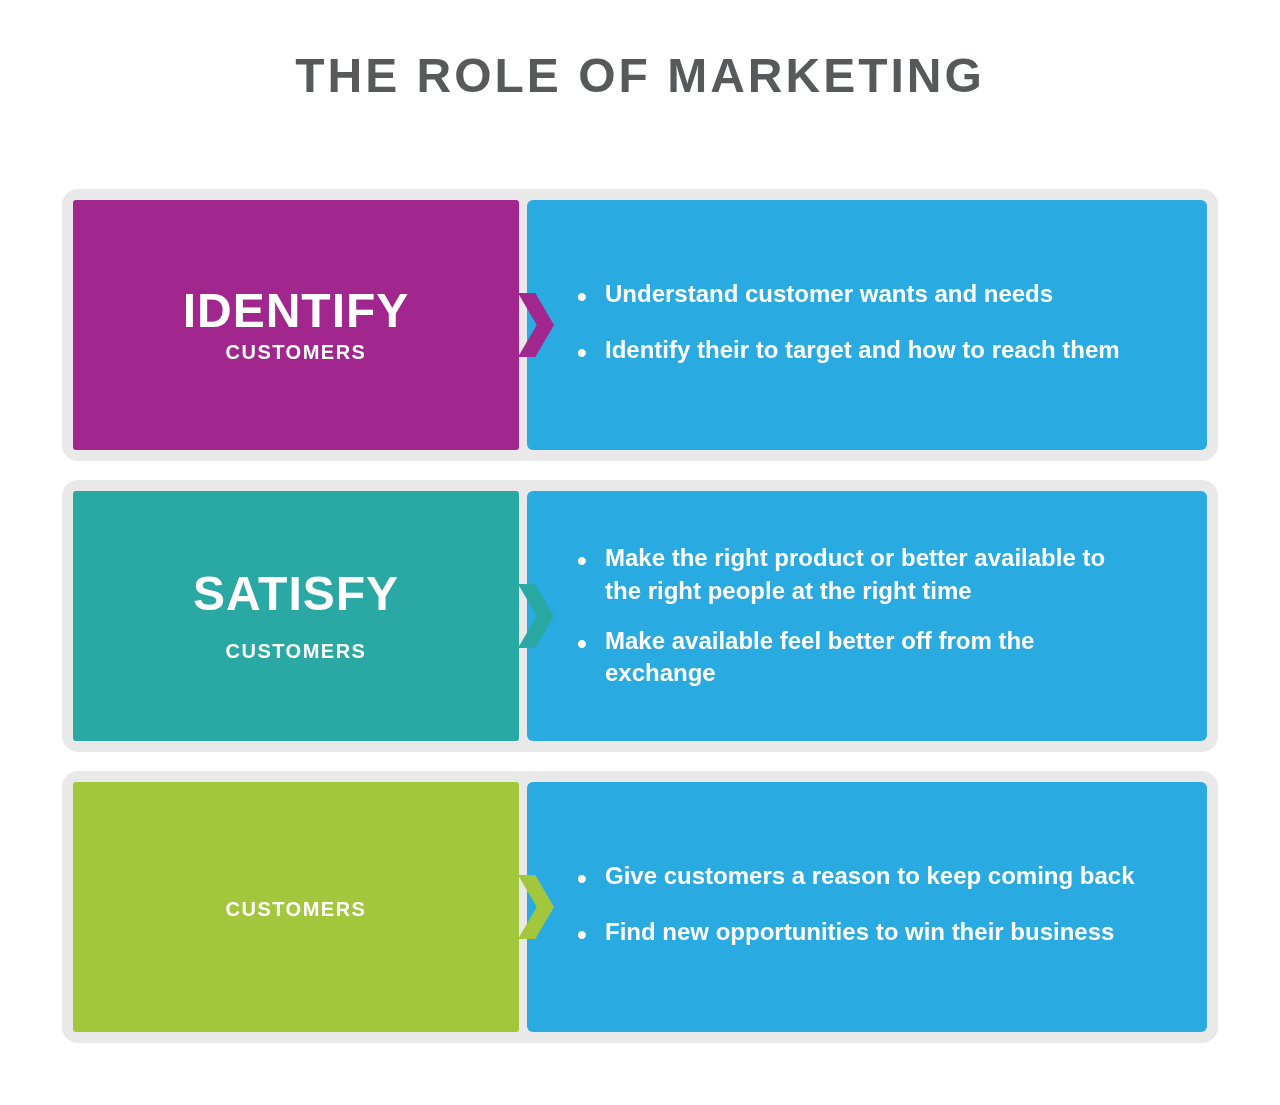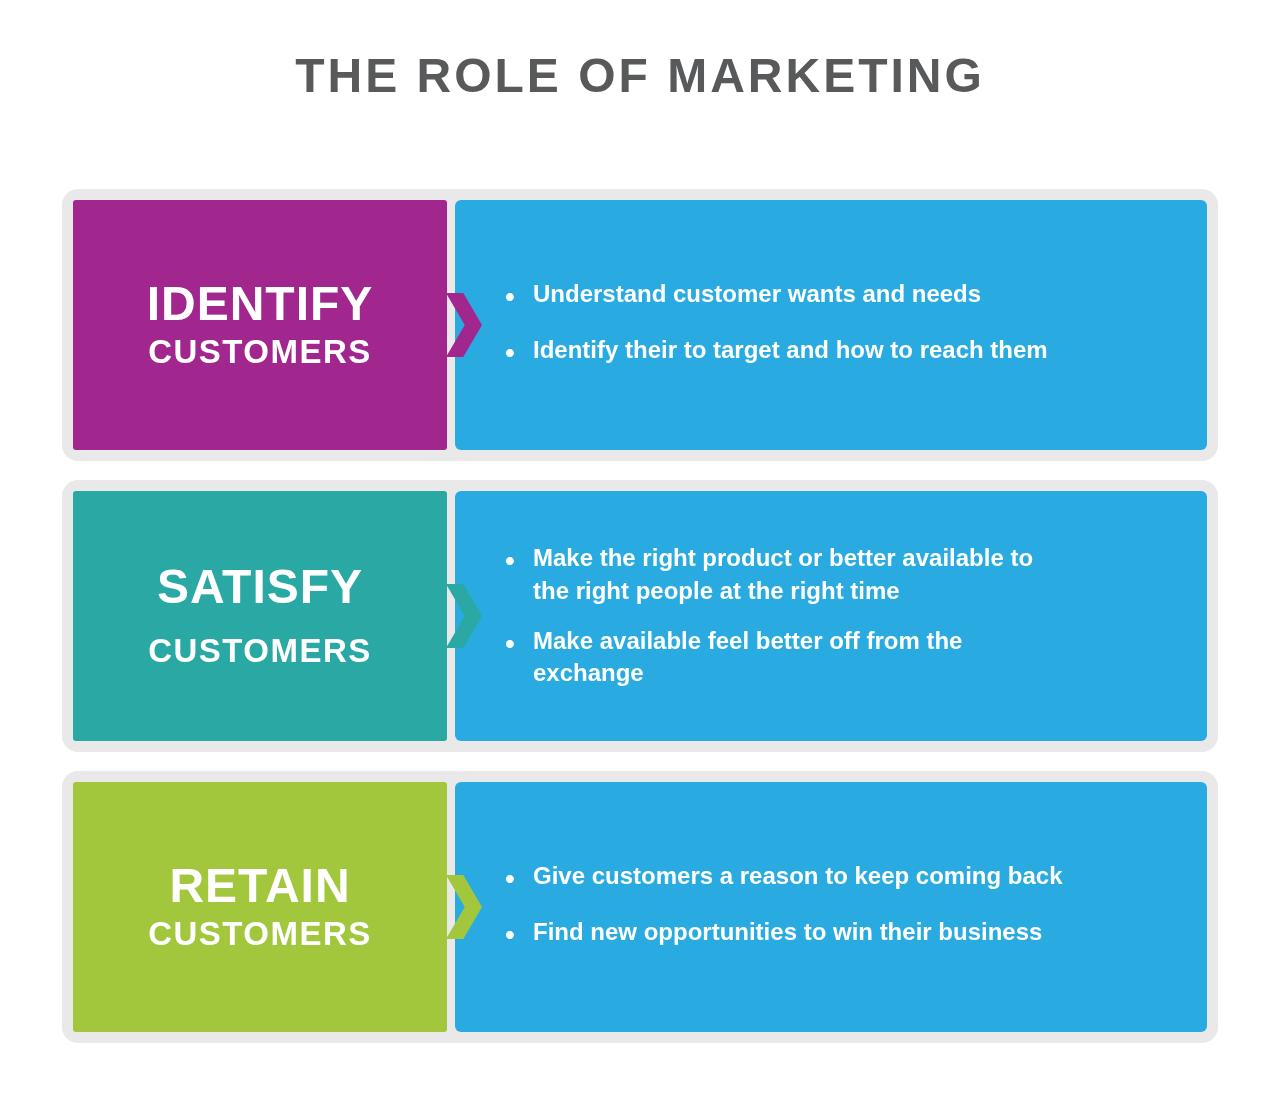--- a/index.html
+++ b/index.html
@@ -32,39 +32,39 @@
   .row {
     border-radius: 16px;
     padding: 11px;
   }
   .row-inner {
     display: flex;
     gap: 8px;
     min-height: 250px;
   }
   .keyword-box {
-    width: 374px;
+    width: 446px;
     flex-shrink: 0;
     border-radius: 3px;
     display: flex;
     flex-direction: column;
     align-items: center;
     justify-content: center;
     position: relative;
     color: #ffffff;
     text-align: center;
   }
   .keyword {
     font-size: 48px;
     font-weight: bold;
     letter-spacing: 1px;
     line-height: 1.05;
   }
   .keyword-sub {
-    font-size: 33px;
+    font-size: 20px;
     font-weight: bold;
     letter-spacing: 1.5px;
     margin-top: 4px;
   }
   .chevron {
     position: absolute;
     left: calc(100% - 1px);
     top: 50%;
     transform: translateY(-50%);
     width: 36px;
@@ -152,21 +152,20 @@
               <span class="btext">Make available feel better off from the exchange</span>
             </li>
           </ul>
         </div>
       </div>
     </section>
 
     <section class="row" style="background-color: rgb(233, 233, 233);">
       <div class="row-inner">
         <div class="keyword-box" style="background-color: rgb(162, 199, 60);">
-          <div class="keyword">RETAIN</div>
           <div class="keyword-sub">CUSTOMERS</div>
           <div class="chevron" style="background-color: rgb(162, 199, 60);"></div>
         </div>
         <div class="bullets-box" style="background-color: rgb(41, 171, 226);">
           <ul class="bullets">
             <li>
               <span class="dot">•</span>
               <span class="btext">Give customers a reason to keep coming back</span>
             </li>
             <li>

